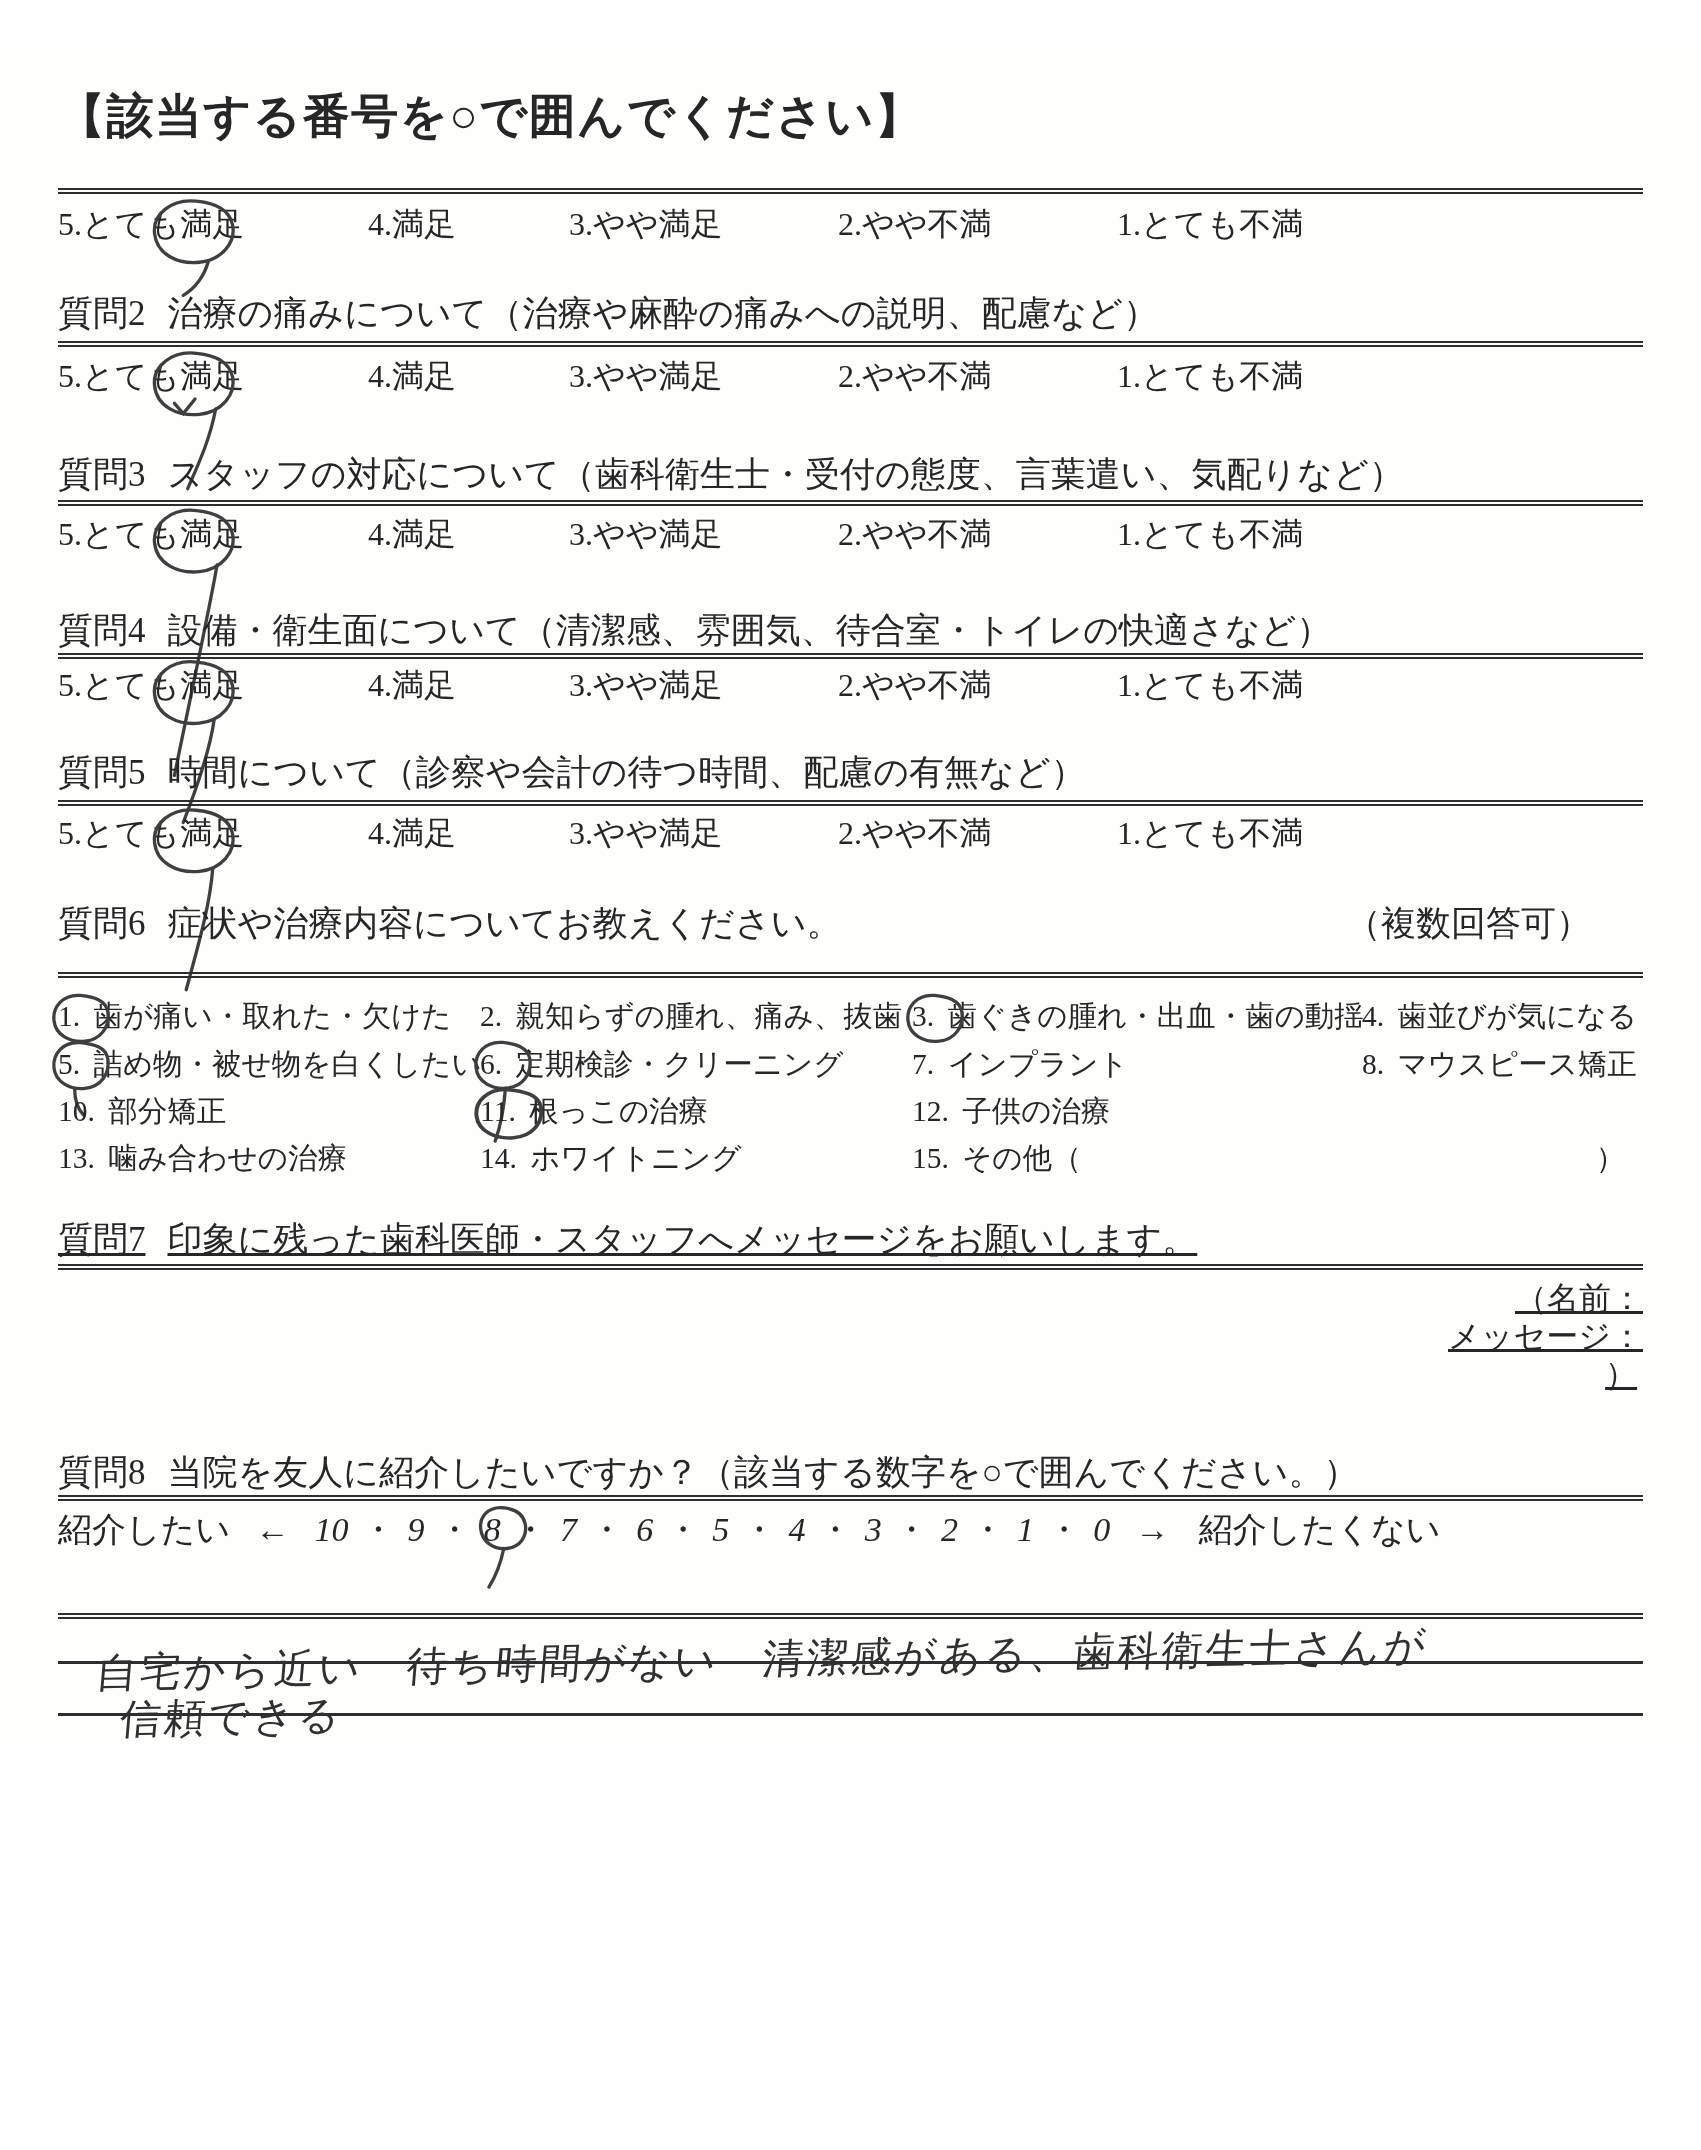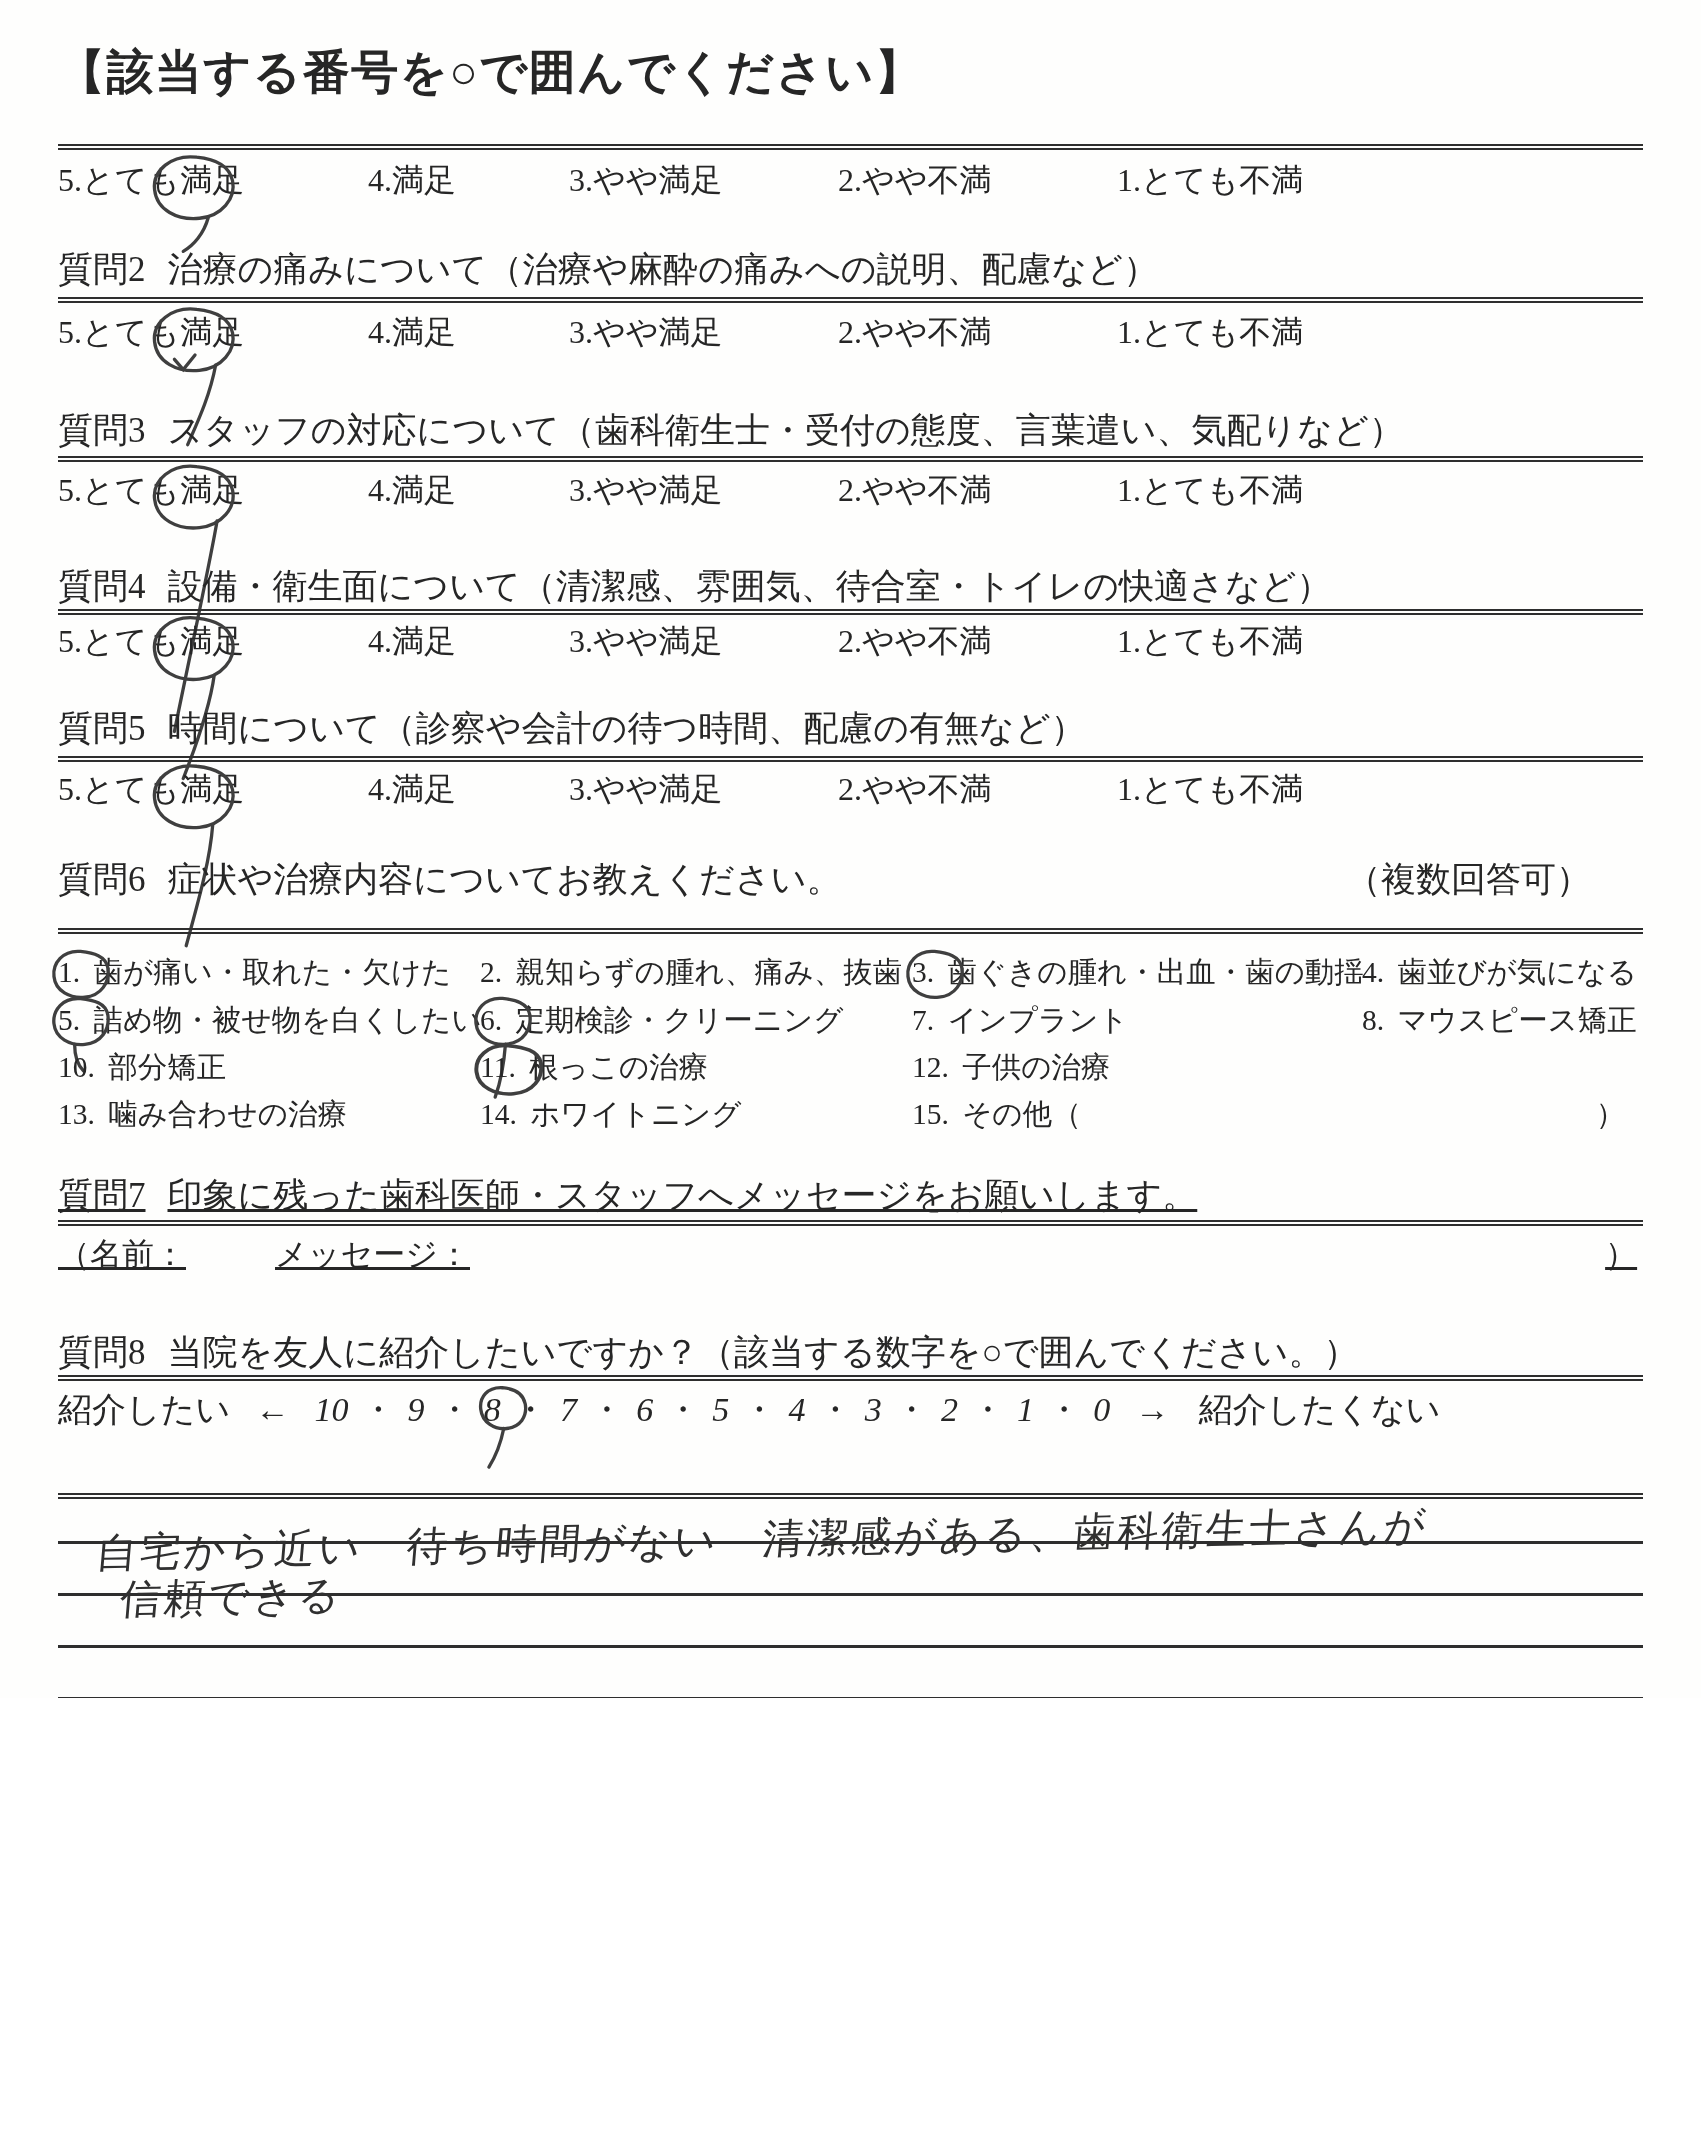--- a/index.html
+++ b/index.html
@@ -1,19 +1,19 @@
 <!DOCTYPE html>
 <html style="font-size:11.8px"><head>
 <meta charset="utf-8">
 <style>
   html,body{margin:0;padding:0;background:#ffffff;}
   .page{
     width:1701px;height:1698px;background:#fefefd;position:relative;
     font-family:"Liberation Serif","DejaVu Serif",serif;color:#262626;
-    box-sizing:border-box;overflow:hidden;
+    box-sizing:border-box;overflow:hidden;margin-top:44px;
   }
   .inner{padding:38px 58px 0 58px;}
   .main-title{font-size:47px;font-weight:600;margin:0;line-height:68px;letter-spacing:1.5px;}
   .qsec{position:relative;}
   .qtitle{display:flex;align-items:baseline;font-size:35px;line-height:43px;white-space:nowrap;}
   .qnum{margin-right:22px;flex:0 0 auto;}
   .qnote{margin-left:auto;margin-right:52px;}
   .rule{height:1.5px;border-top:2.2px solid #2e2e2e;border-bottom:2.2px solid #2e2e2e;}
   .opts{display:flex;font-size:32px;line-height:38px;white-space:nowrap;}
   .opt{flex:0 0 auto;}
@@ -31,21 +31,21 @@
   .s7{margin-top:41px;text-decoration:underline;} .s7 .rule{margin-top:3px;}
   .s8{margin-top:58px;} .s8 .rule{margin-top:1.5px;}
   .s9{margin-top:63px;} .s9 .rule{margin-top:4.4px;}
   .s10{margin-top:53px;} .s10 .rule{margin-top:5.9px;}
   
   .q6row{display:grid;grid-template-columns:422px 432px 450px 1fr;font-size:29.5px;line-height:37px;white-space:nowrap;}
   .q6row.r1{margin-top:20.7px;} .q6row.r2{margin-top:10.3px;} .q6row.r3{margin-top:10.3px;} .q6row.r4{margin-top:10.3px;}
   .q6num{position:relative;display:inline-block;margin-right:5.9px;}
   .q6close{text-align:right;padding-right:17.7px;}
   
-  .q7line{display:flex;font-size:32px;line-height:38px;margin-top:8.9px;align-items:flex-end;}
+  .q7line{display:flex;font-size:32px;line-height:38px;margin-top:8.9px;align-items:flex-end;flex-direction:column;}
   .q7msg{margin-left:89px;}
   .q7close{margin-left:auto;padding-right:5.9px;}
   
   .scale{display:flex;align-items:baseline;font-size:34px;line-height:41px;margin-top:8.9px;white-space:nowrap;}
   .scale .arrow{margin:0 25px;}
   .scale .num{position:relative;display:inline-block;font-style:italic;}
   .scale .sep{margin:0 12.6px;}
   .scale .endlabel{margin-left:4.4px;text-align:right;}
   
   .ans{position:relative;}

